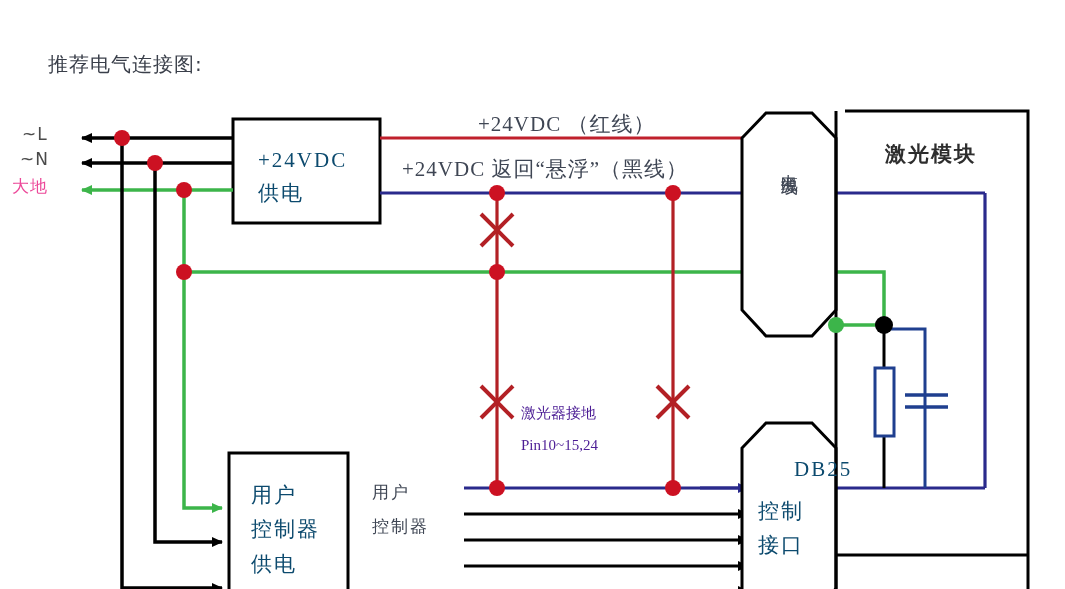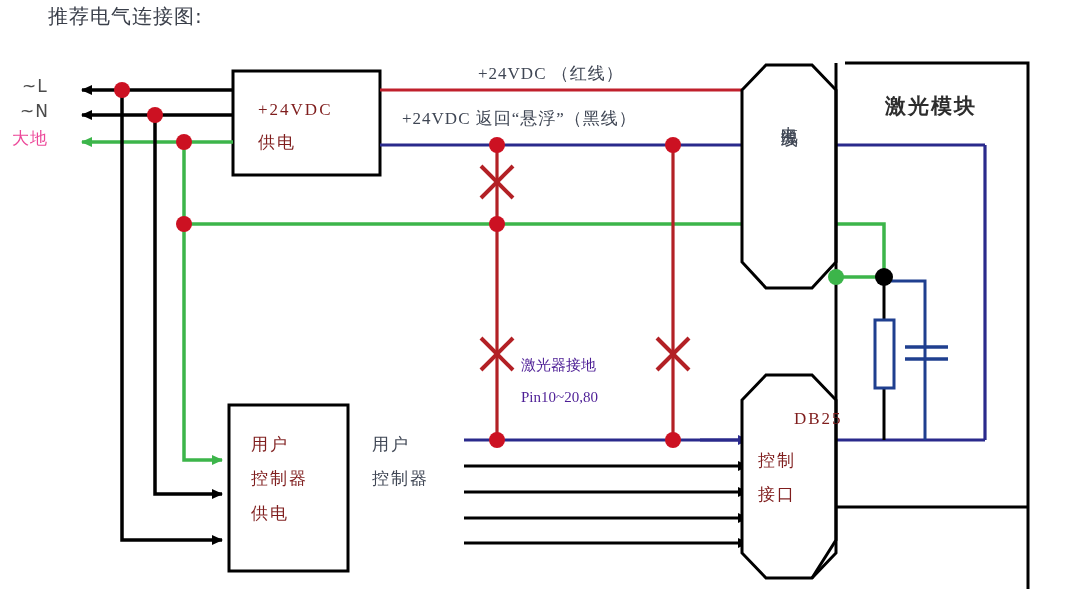--- a/index.html
+++ b/index.html
@@ -1,33 +1,33 @@
 <!DOCTYPE html>
 <html><head>
 <meta charset="utf-8">
 <style>
   html,body{margin:0;padding:0;background:#ffffff;}
   body{
     font-family:"Liberation Serif","DejaVu Serif",serif;
     width:1065px;height:589px;overflow:hidden;
   }
-  #stage{position:relative;width:1065px;height:489px;background:#fff;}
+  #stage{position:relative;width:1065px;height:489px;background:#fff;margin-top:48px;}
   #svgroot{position:absolute;left:0;top:0;width:1065px;height:589px;}
   .lbl{position:absolute;white-space:pre;line-height:1.05;}
   .title{
     font-family:"DejaVu Sans","Liberation Sans",sans-serif;
     font-size:20px;color:#3a3f4a;letter-spacing:1px;
   }
   .termlbl{
     font-family:"DejaVu Sans","Liberation Sans",sans-serif;
     font-size:17px;color:#4a4a4a;letter-spacing:1px;
   }
   .termlbl.earth{color:#ec4899;}
-  .boxtxt{font-size:17px;color:#7f1d1d;letter-spacing:2px;}
-  .wirelbl{font-size:17px;color:#3f4654;letter-spacing:1px;}
+  .boxtxt{font-size:21px;color:#0c4a6e;letter-spacing:2px;}
+  .wirelbl{font-size:21px;color:#3f4654;letter-spacing:1px;}
   .vert{
     font-size:17px;color:#3f4654;letter-spacing:2px;
     writing-mode:vertical-rl;text-orientation:upright;
   }
   .laserttl{
     font-family:Liberation Serif, serif;
     font-weight:bold;font-size:21px;color:#2d2d2d;letter-spacing:2px;
   }
   .note{font-size:15px;color:#4c1d95;letter-spacing:0px;}
   .ctrlout{font-size:17px;color:#3f4654;letter-spacing:2px;}
@@ -169,21 +169,21 @@
 
   <div class="lbl vert" style="left:780px;top:113px;">电源线</div>
 
   <div class="lbl laserttl" style="left:885px;top:95px;">激光模块</div>
 
   <div class="lbl boxtxt" style="left:794px;top:410px;">DB25</div>
   <div class="lbl boxtxt" style="left:758px;top:452px;">控制</div>
   <div class="lbl boxtxt" style="left:758px;top:486px;">接口</div>
 
   <div class="lbl note" style="left:521px;top:358px;">激光器接地</div>
-  <div class="lbl note" style="left:521px;top:390px;">Pin10~20,80</div>
+  <div class="lbl note" style="left:521px;top:390px;">Pin10~15,24</div>
 
   <div class="lbl boxtxt" style="left:251px;top:436px;">用户</div>
   <div class="lbl boxtxt" style="left:251px;top:470px;">控制器</div>
   <div class="lbl boxtxt" style="left:251px;top:505px;">供电</div>
 
   <div class="lbl ctrlout" style="left:372px;top:436px;">用户</div>
   <div class="lbl ctrlout" style="left:372px;top:470px;">控制器</div>
 
 </div>
 

